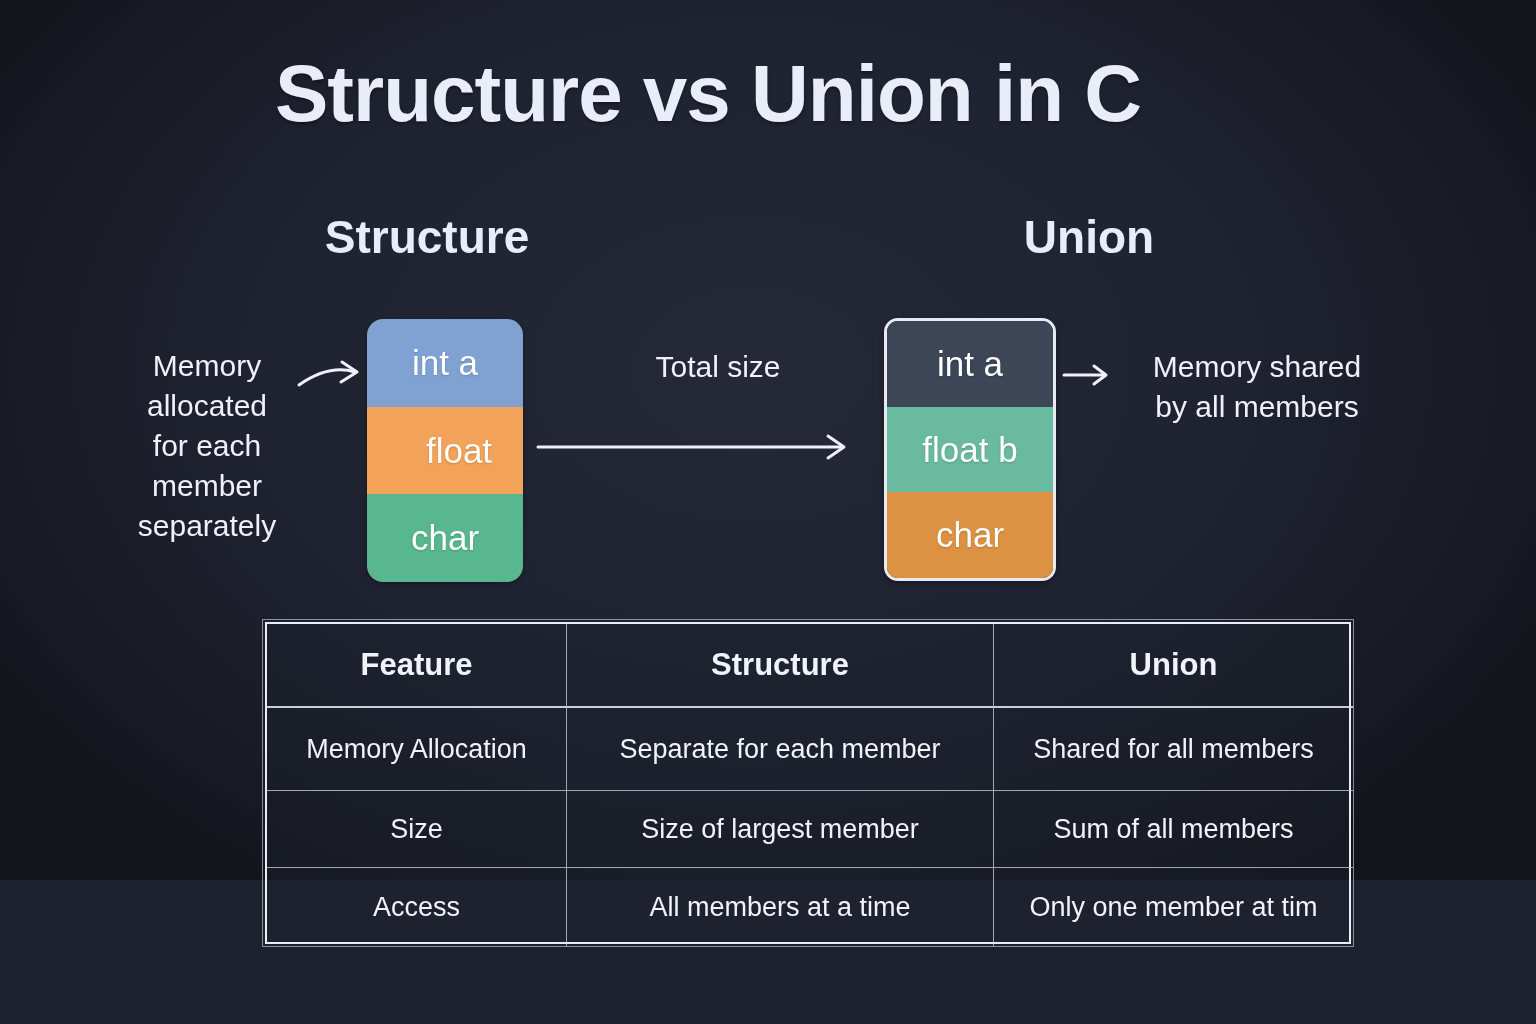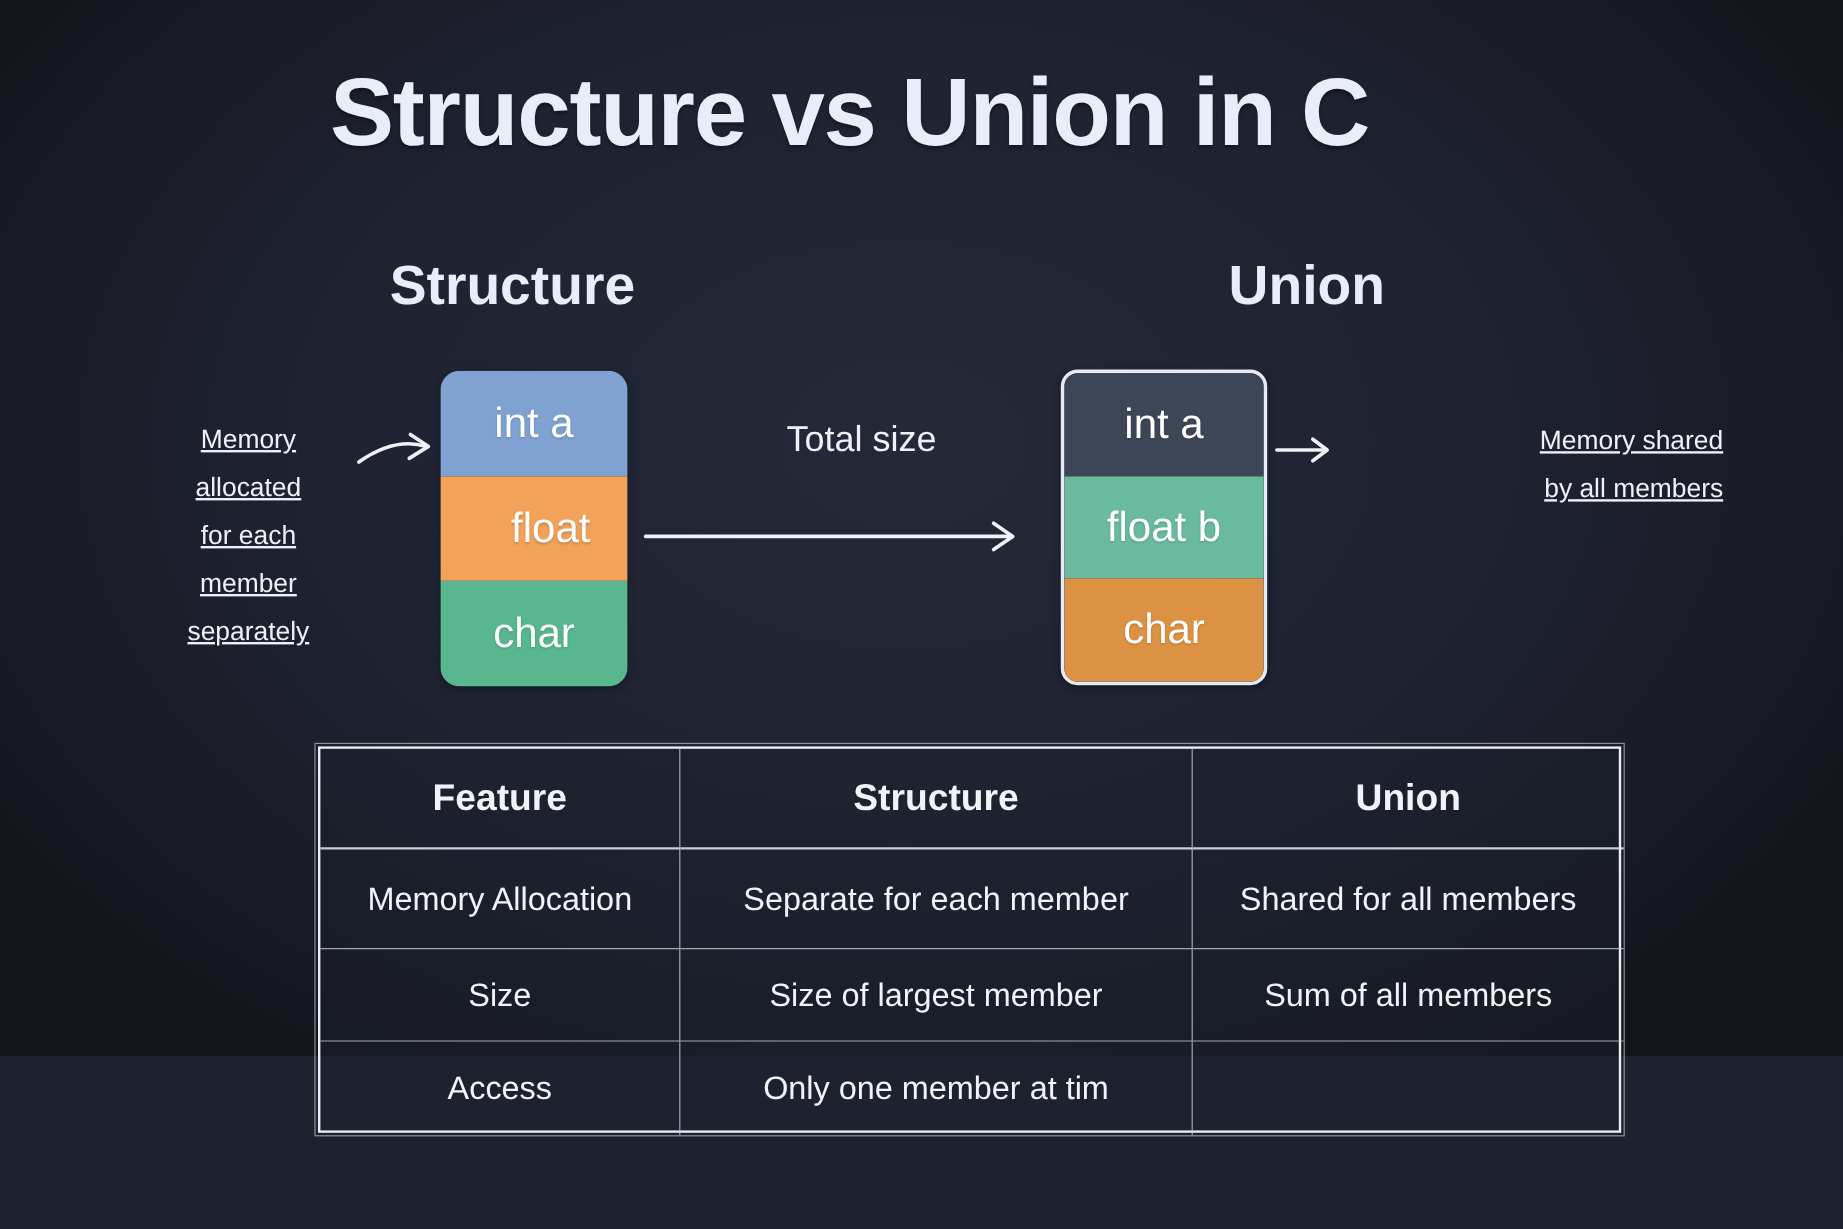--- a/index.html
+++ b/index.html
@@ -24,50 +24,49 @@
     text-shadow: 0 2px 3px rgba(0,0,0,0.35);
   }
   .section-heading {
     top: 210px;
     font-size: 46px; font-weight: bold; color: #e9edf8; white-space: nowrap;
   }
   .heading-structure { left: 427px; }
   .heading-union { left: 1089px; }
 
   .member-box {
-    display: flex; flex-direction: column; overflow: hidden;
+    display: flex; flex-direction: column; overflow: hidden; margin-top: 10px;
   }
   .structure-box {
     left: 367px; top: 309px; width: 156px; height: 263px;
     border-radius: 16px;
     box-shadow: 0 2px 6px rgba(0,0,0,0.35);
   }
   .union-box {
     left: 884px; top: 308px; width: 172px; height: 263px;
     border-radius: 14px; border: 3px solid #e6eaf2;
     box-shadow: 0 2px 6px rgba(0,0,0,0.35);
   }
   .member {
     flex: 1 1 0; display: flex; align-items: center; justify-content: center;
   }
   .member span {
     font-size: 35px; color: #ffffff;
     text-shadow: 0 1px 2px rgba(0,0,0,0.18);
   }
 
   .annotation {
-    font-size: 22px; line-height: 40px; color: #eef1f8;
+    font-size: 30px; line-height: 40px; color: #eef1f8;
     white-space: pre-line;
-    text-decoration: underline;
   }
   .annotation-left {
     left: 87px; top: 346px; width: 240px; text-align: center;
   }
   .annotation-right {
-    left: 1122px; top: 347px; width: 270px; text-align: right; margin-left: 44px;
+    left: 1122px; top: 347px; width: 270px; text-align: center;
   }
 
   .total-size-label {
     left: 718px; top: 350px; font-size: 30px; color: #eef1f8; white-space: nowrap;
   }
 
   svg.arrow { overflow: visible; }
   svg.arrow path, svg.arrow line {
     stroke: #eef1f7; fill: none;
     stroke-linecap: round; stroke-linejoin: round;
@@ -161,16 +160,17 @@
 
     <div class="cell">Memory Allocation</div>
     <div class="cell">Separate for each member</div>
     <div class="cell">Shared for all members</div>
 
     <div class="cell">Size</div>
     <div class="cell">Size of largest member</div>
     <div class="cell">Sum of all members</div>
 
     <div class="cell last-row">Access</div>
+    <div class="cell last-row">All members at a time</div>
     <div class="cell last-row">Only one member at tim</div>
   </div>
 
 </div>
 
 </body></html>

